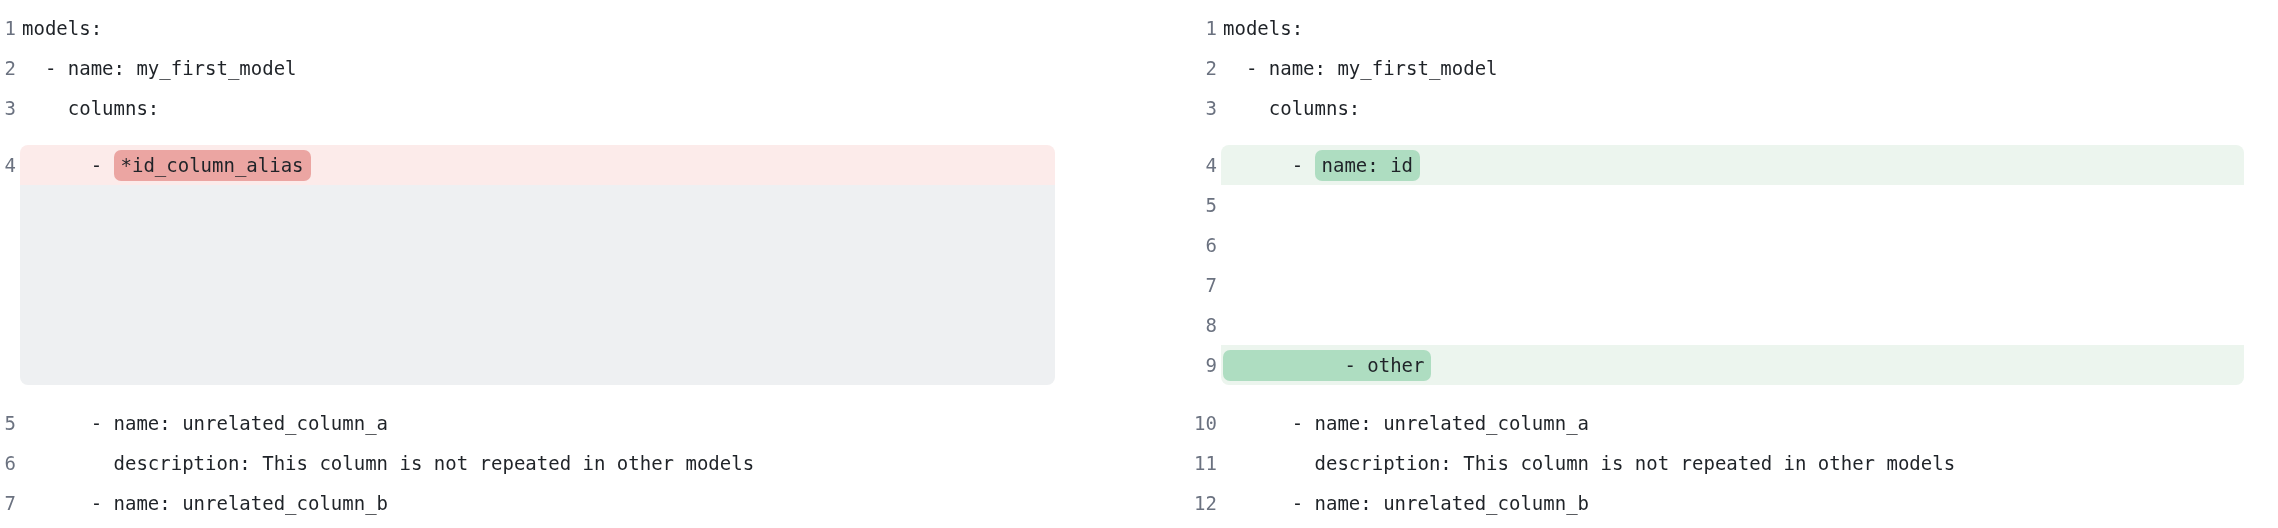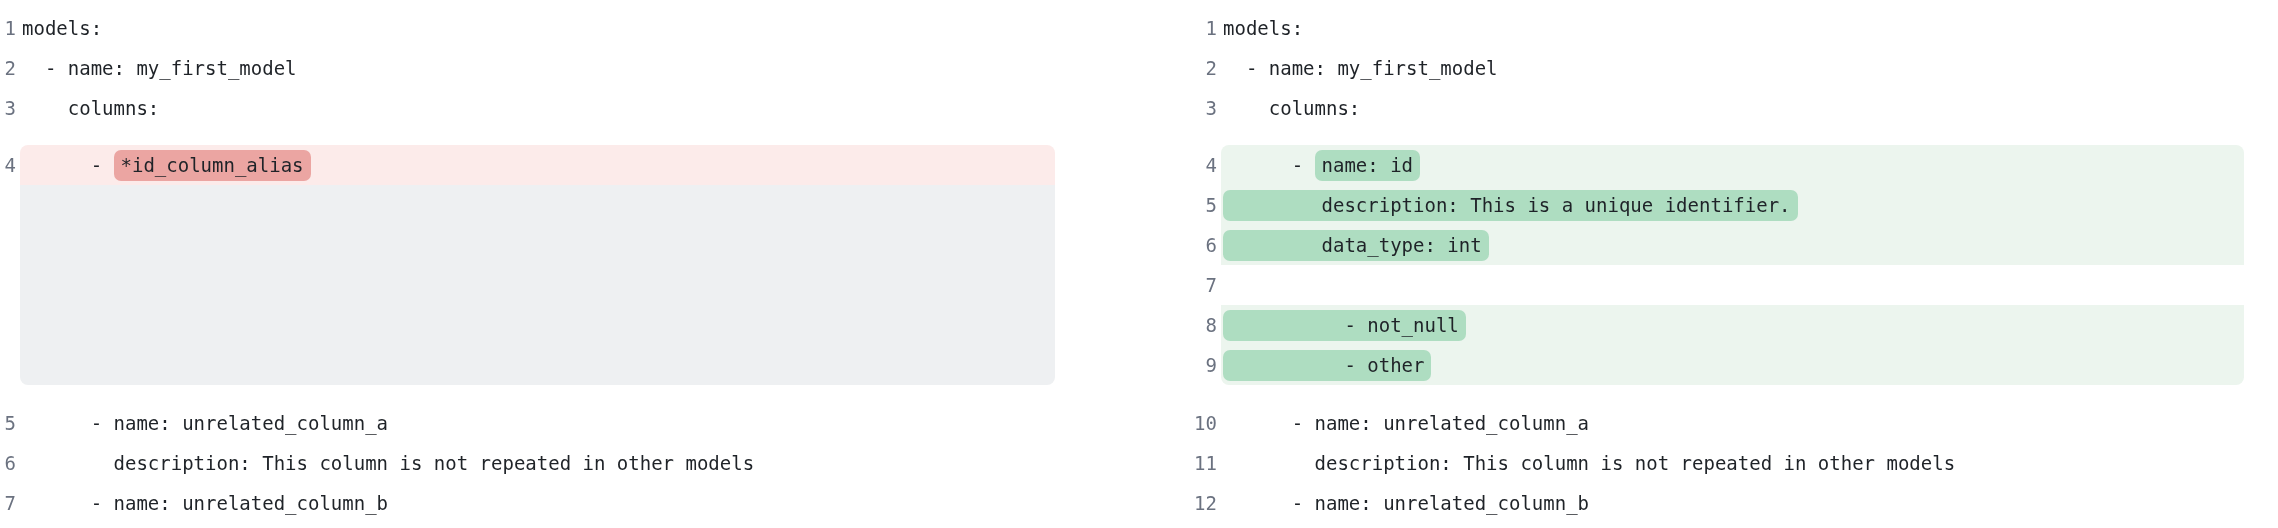--- a/index.html
+++ b/index.html
@@ -126,32 +126,29 @@
         <span class="gutter">3</span>
         <span class="content"><span>    columns:</span></span>
       </div>
       <div class="hl-block">
         <div class="row added">
           <span class="gutter">4</span>
           <span class="content"><span>      - </span><span class="mark">name: id</span></span>
         </div>
         <div class="row added">
           <span class="gutter">5</span>
-          <span class="content"><span class="mark">        description: This is a unique identifier.</span></span>
         </div>
         <div class="row added">
           <span class="gutter">6</span>
-          <span class="content"><span class="mark">        data_type: int</span></span>
         </div>
         <div class="row added">
           <span class="gutter">7</span>
         </div>
         <div class="row added">
           <span class="gutter">8</span>
-          <span class="content"><span class="mark">          - not_null</span></span>
         </div>
         <div class="row added">
           <span class="gutter">9</span>
           <span class="content"><span class="mark">          - other</span></span>
         </div>
       </div>
       <div class="row context">
         <span class="gutter">10</span>
         <span class="content"><span>      - name: unrelated_column_a</span></span>
       </div>

